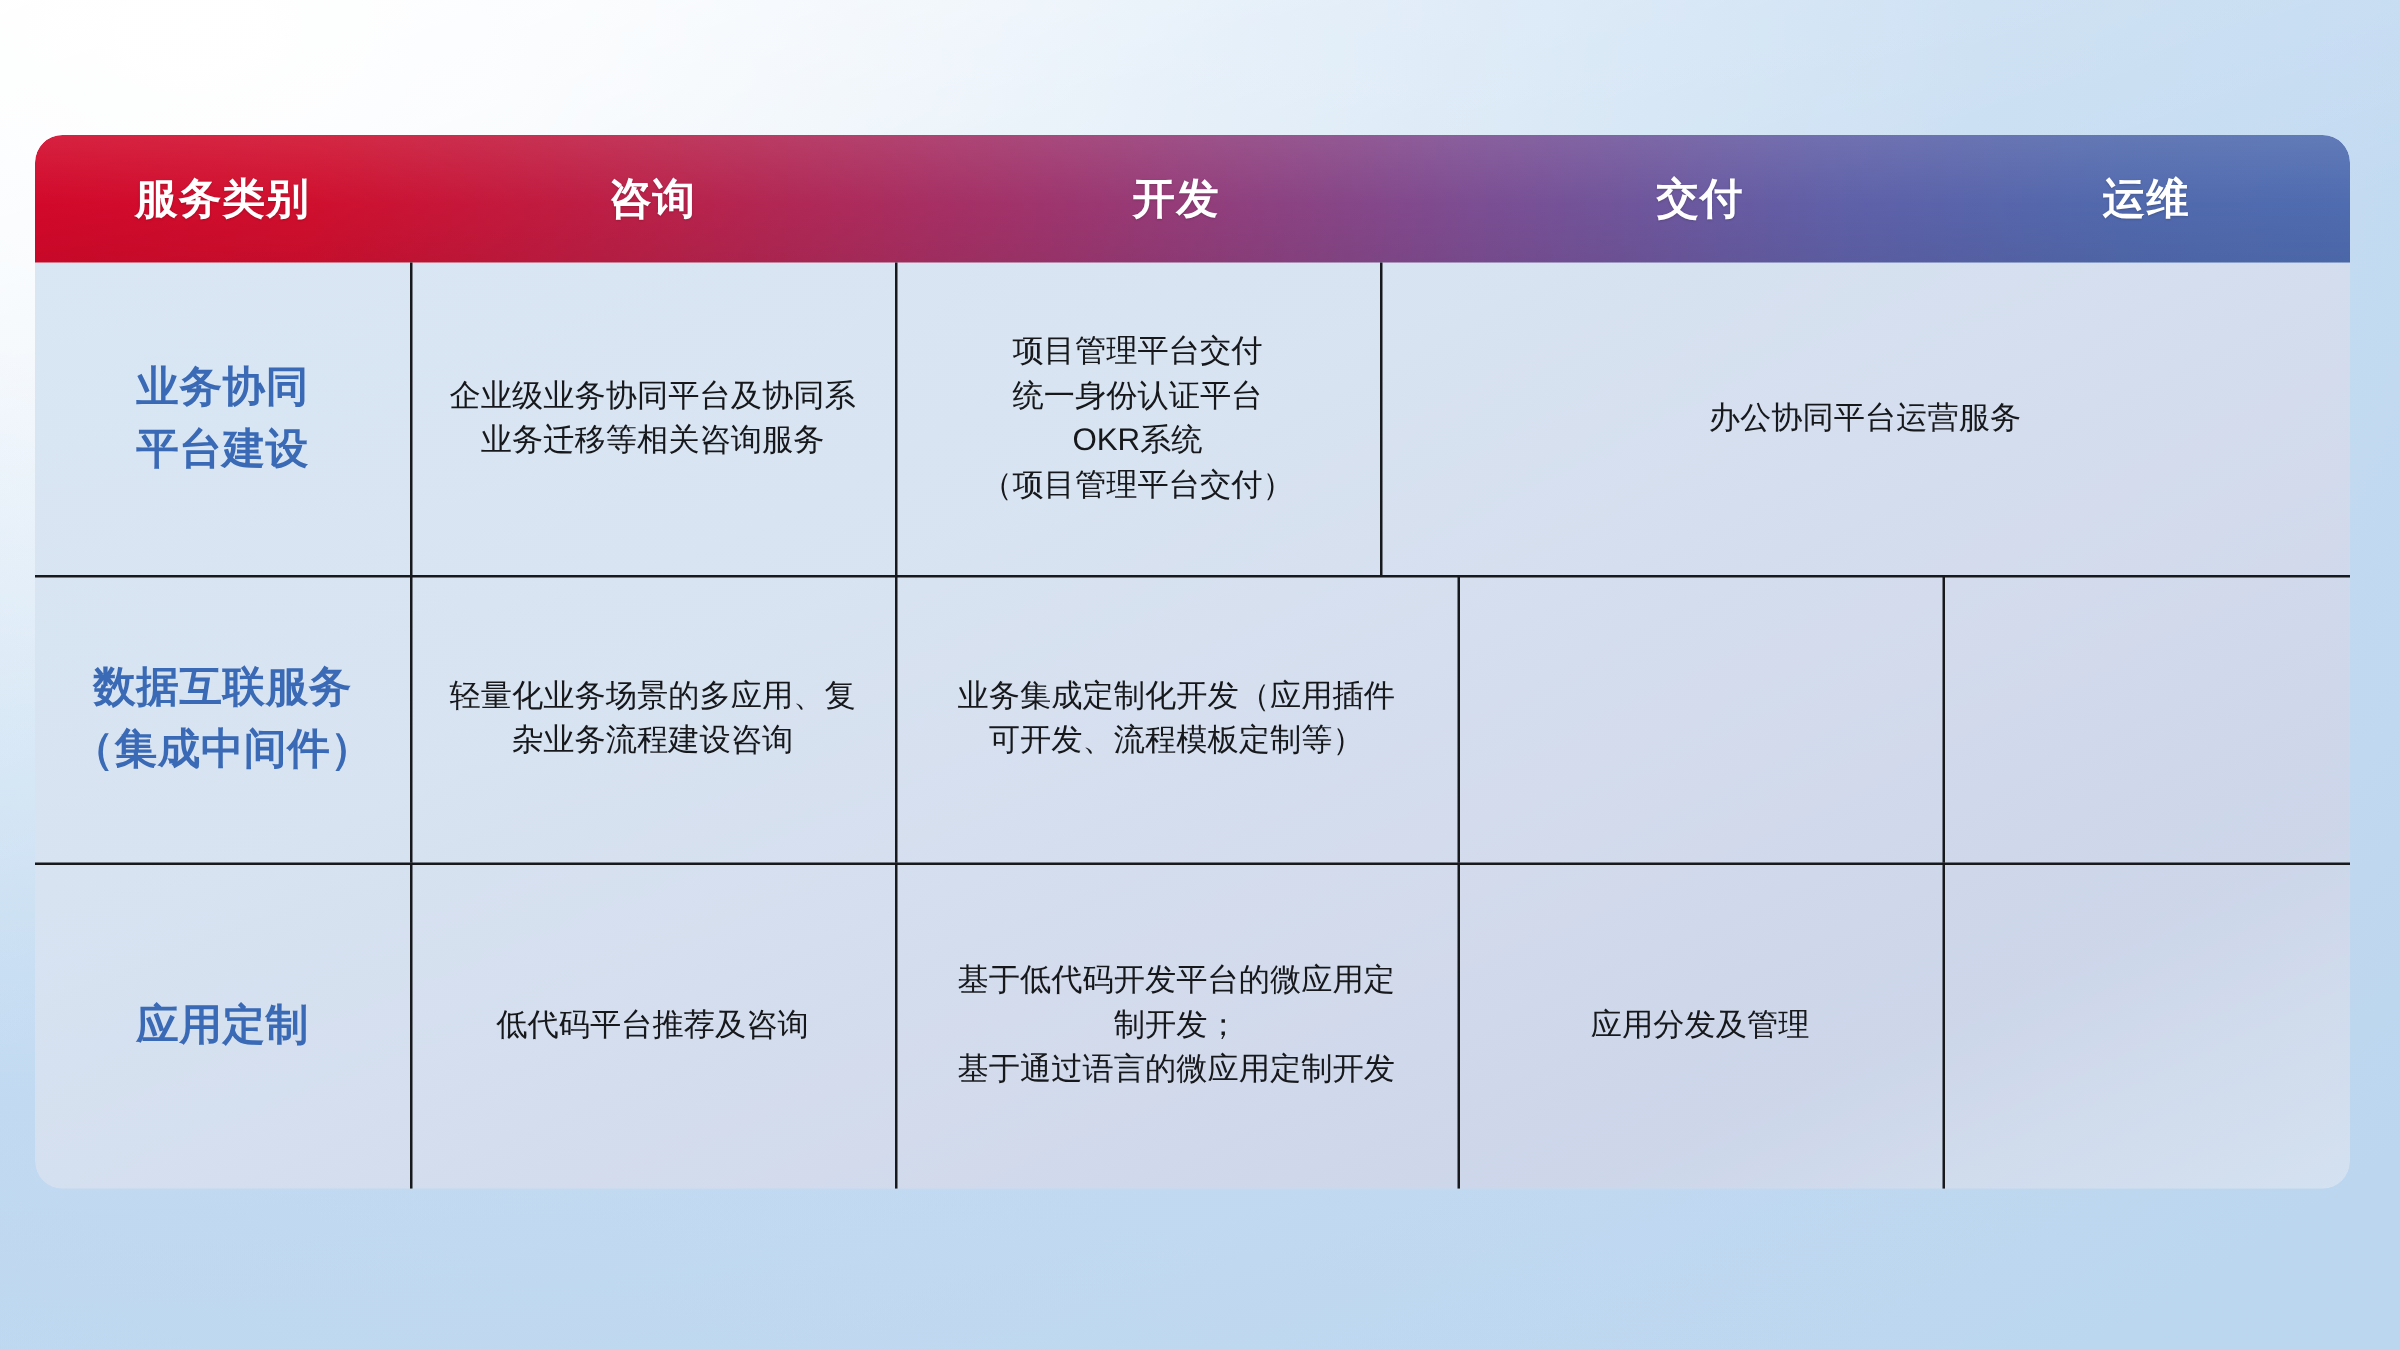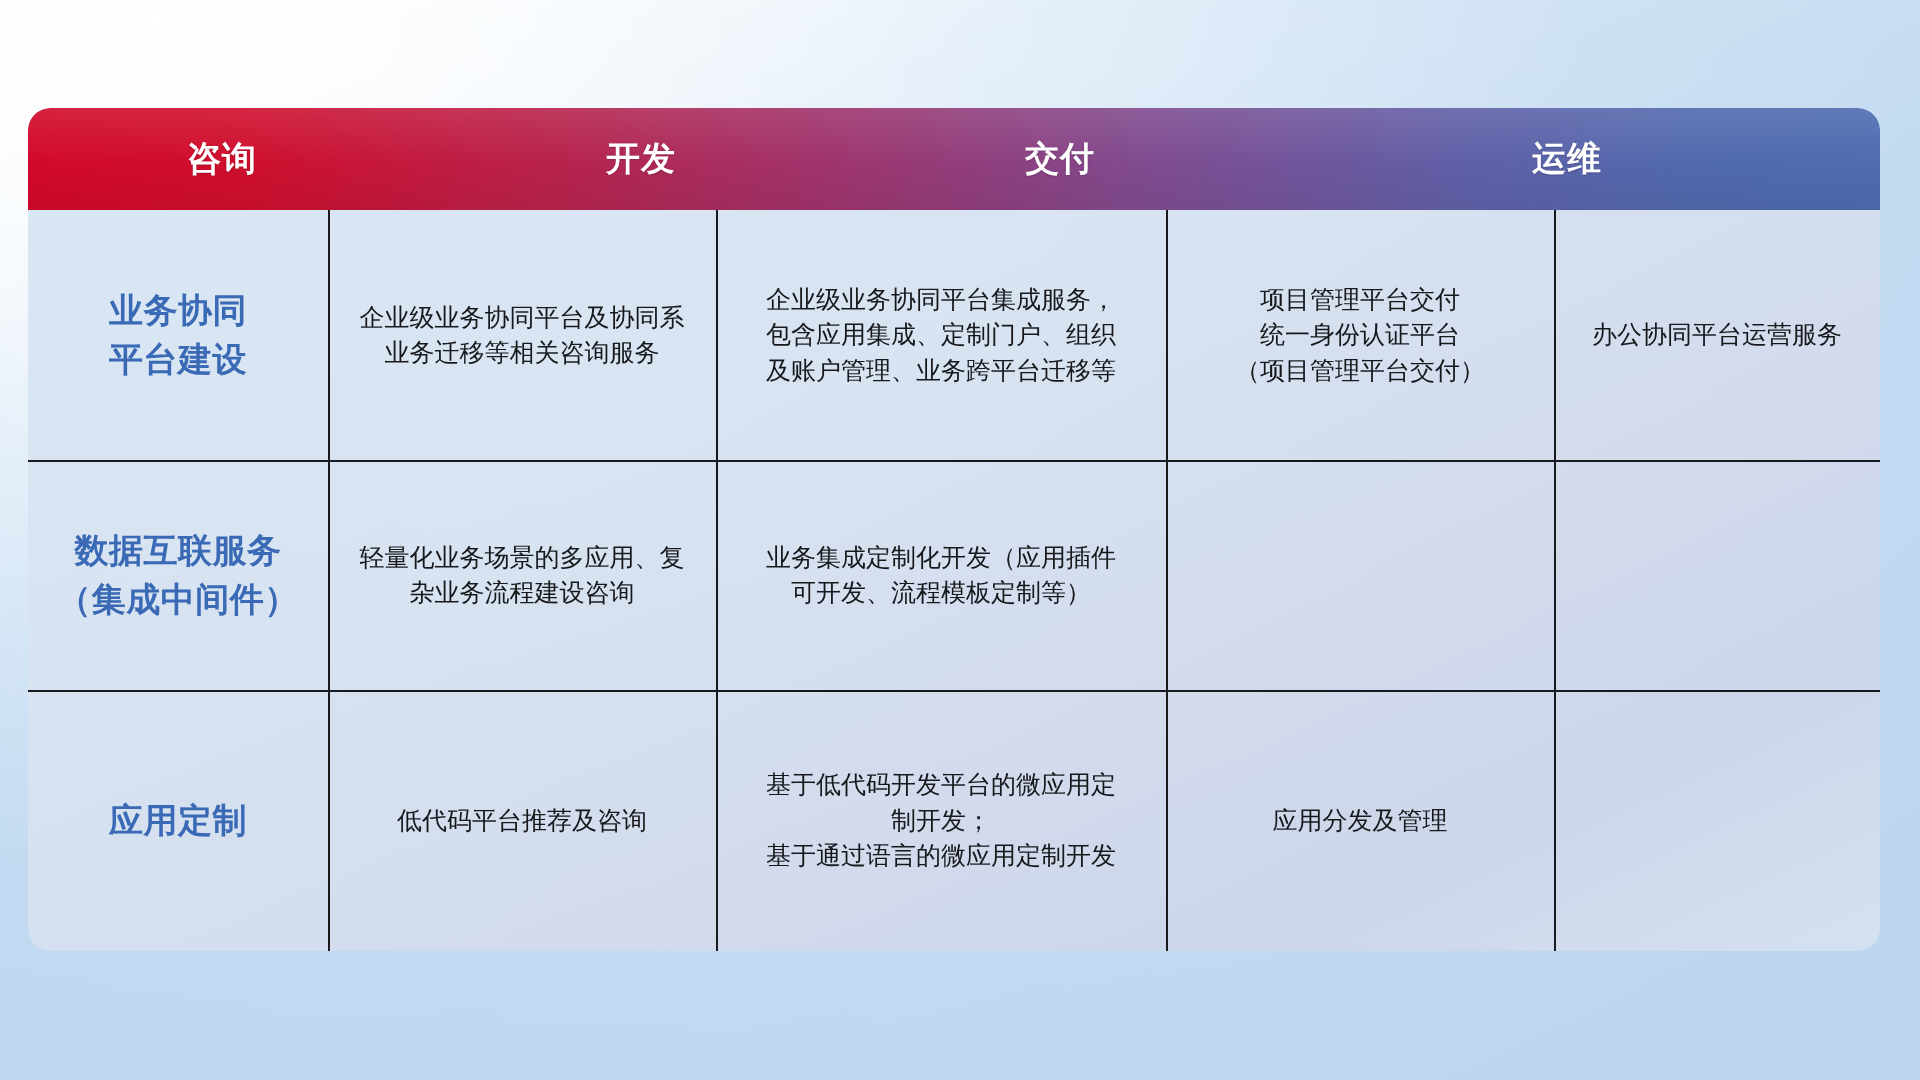--- a/index.html
+++ b/index.html
@@ -158,20 +158,21 @@
   .hcell.c5 { flex: 1 1 auto; }
 </style>
 </head>
 <body>
 
 <div class="bg-wash"></div>
 
 <div class="table-card">
 
   <div class="table-header">
+    <div class="hcell c1">服务类别</div>
     <div class="hcell c2">咨询</div>
     <div class="hcell c3">开发</div>
     <div class="hcell c4">交付</div>
     <div class="hcell c5">运维</div>
   </div>
 
   <div class="table-body">
 
     <div class="trow r1">
       <div class="cell c1">
@@ -179,31 +180,25 @@
           <div>业务协同</div>
           <div>平台建设</div>
         </div>
       </div>
       <div class="cell c2 vdiv">
         <div class="celltext">
           <div>企业级业务协同平台及协同系</div>
           <div>业务迁移等相关咨询服务</div>
         </div>
       </div>
-      <div class="cell c3 vdiv">
-        <div class="celltext">
-          <div>企业级业务协同平台集成服务，</div>
-          <div>包含应用集成、定制门户、组织</div>
-          <div>及账户管理、业务跨平台迁移等</div>
-        </div>
-      </div>
       <div class="cell c4 vdiv">
         <div class="celltext">
           <div>项目管理平台交付</div>
           <div>统一身份认证平台</div>
+          <div>OKR系统</div>
           <div>（项目管理平台交付）</div>
         </div>
       </div>
       <div class="cell c5 vdiv">
         <div class="celltext">
           <div>办公协同平台运营服务</div>
         </div>
       </div>
     </div>
 

